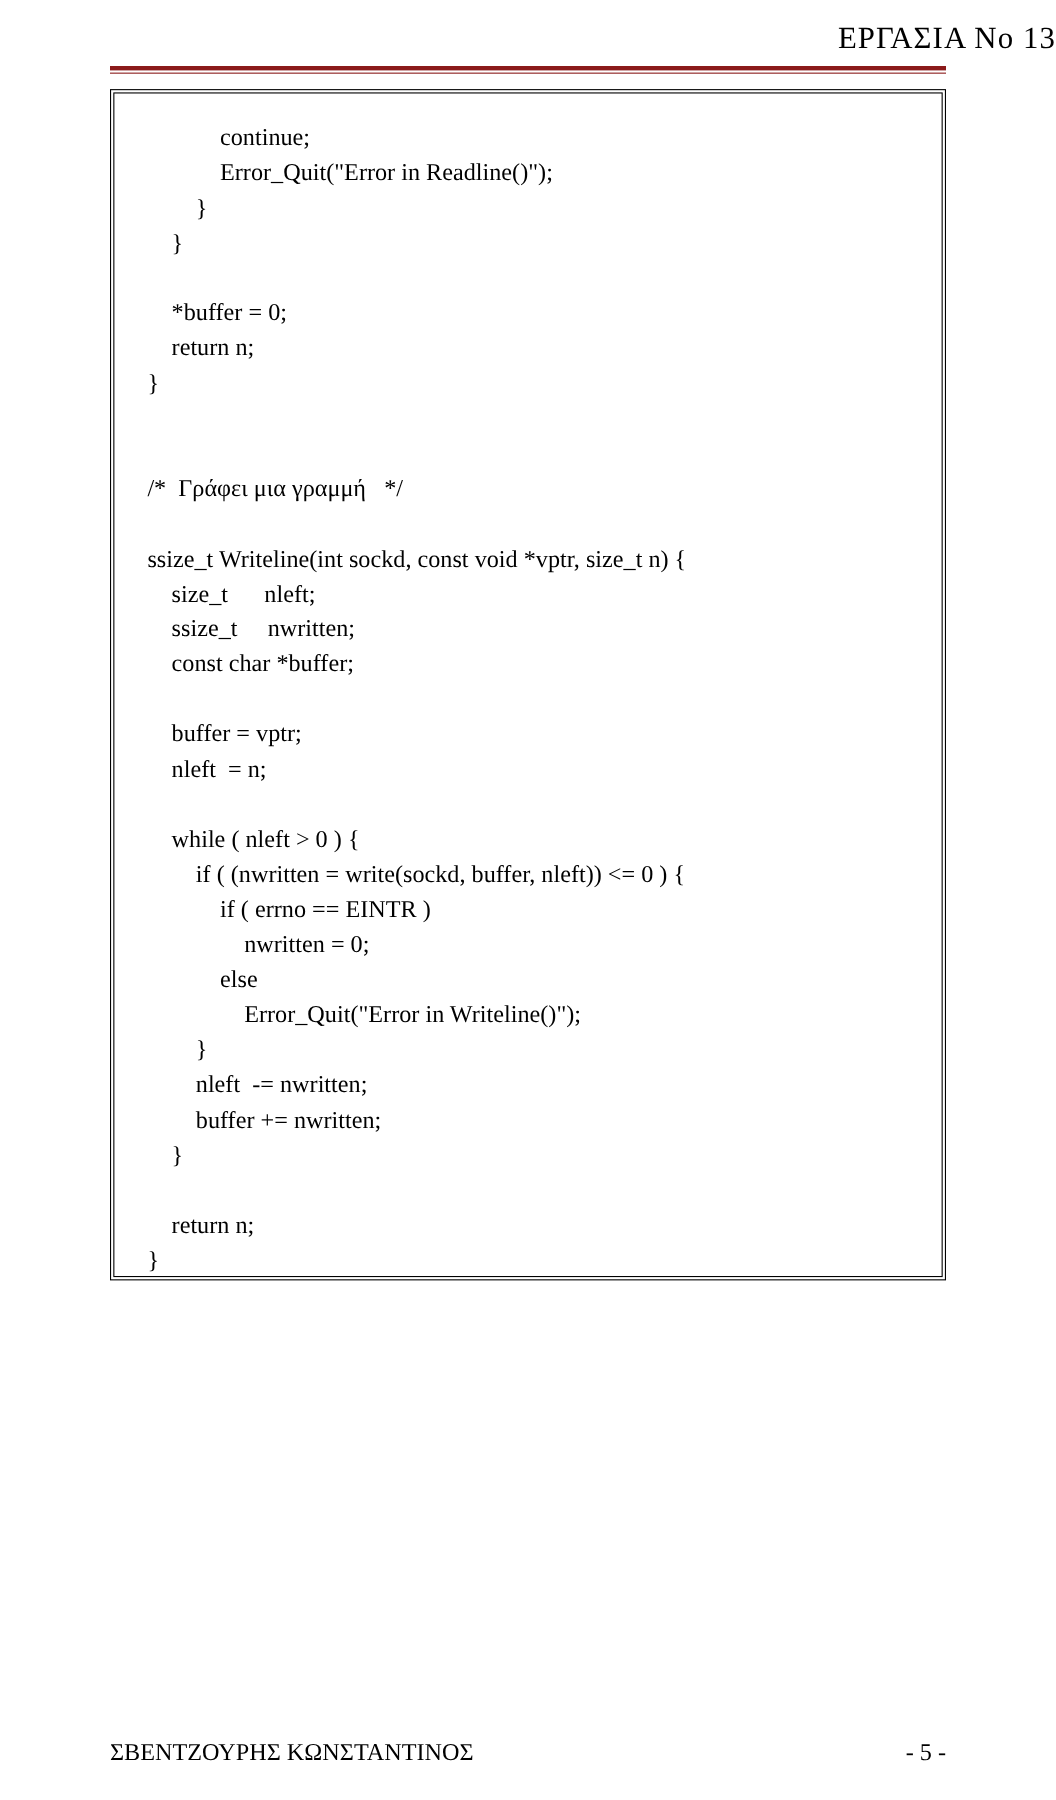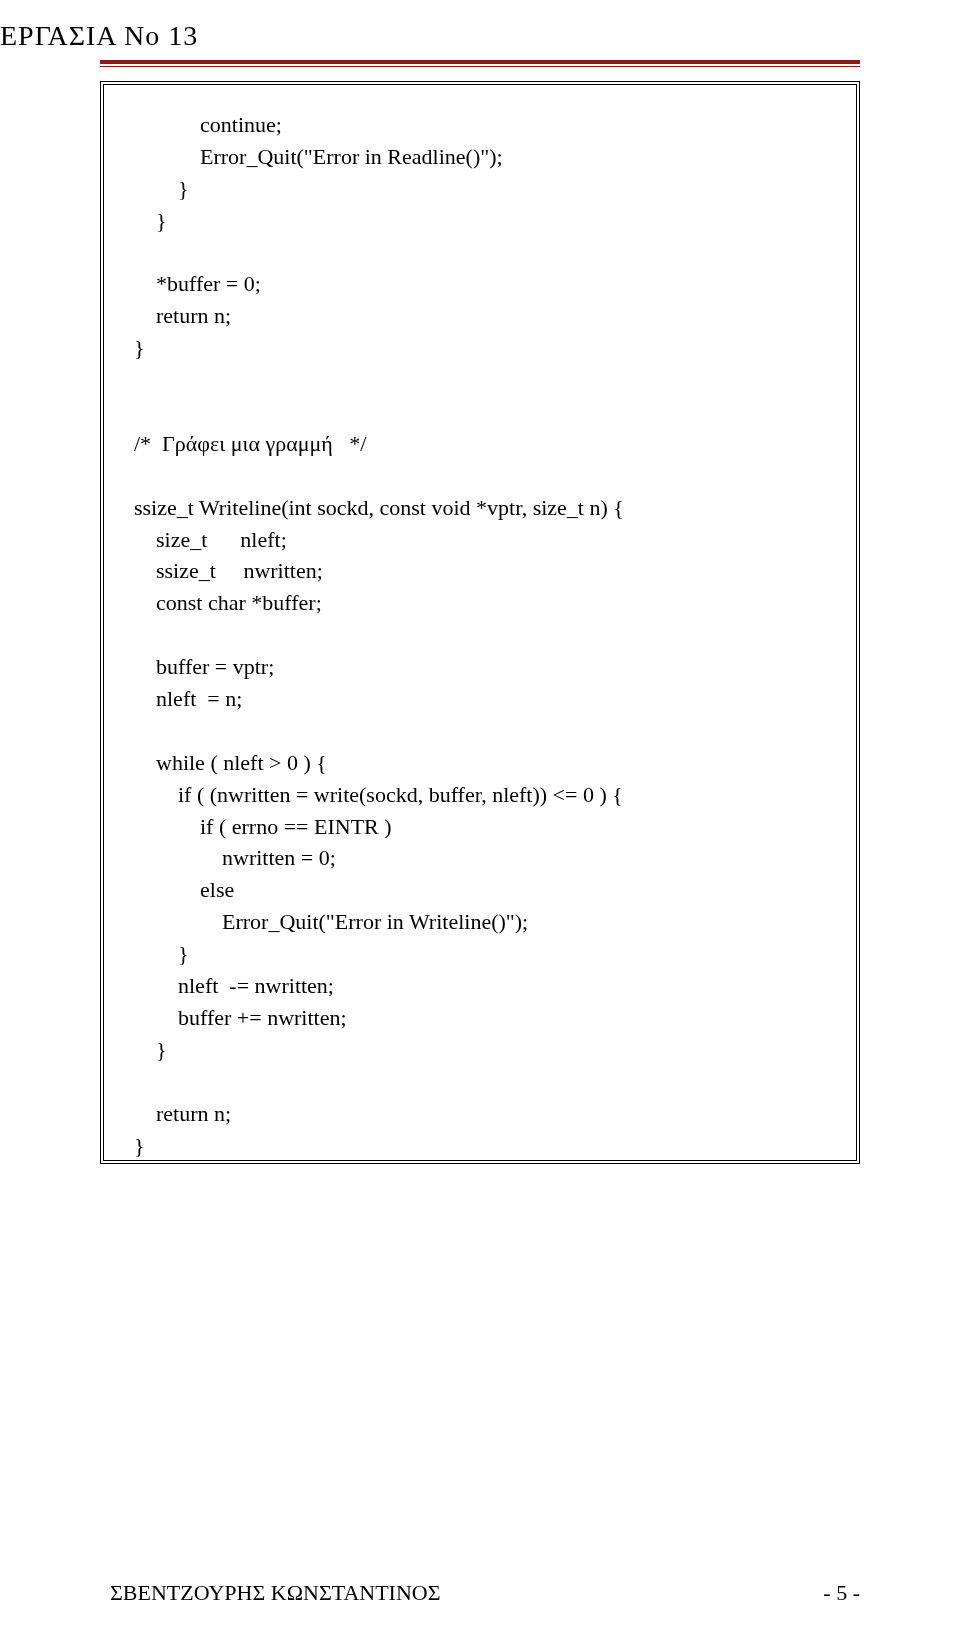--- a/index.html
+++ b/index.html
@@ -5,21 +5,21 @@
   * { margin: 0; padding: 0; box-sizing: border-box; }
   body {
     width: 960px;
     height: 1636px;
     background: #fff;
     font-family: 'Times New Roman', Times, serif;
     color: #000;
     position: relative;
   }
   .header {
-    text-align: left;
+    text-align: right;
     padding-top: 20px;
     padding-bottom: 8px;
   }
   .header-title {
     font-size: 28px;
     font-family: 'Times New Roman', Times, serif;
     letter-spacing: 1px;
   }
   .rule-container {
     margin: 0 100px 14px 100px;
@@ -45,21 +45,21 @@
     overflow: hidden;
   }
   .code-box pre {
     font-family: 'Times New Roman', Times, serif;
     white-space: pre-wrap;
     margin: 0;
   }
   .footer {
     position: absolute;
     bottom: 30px;
-    left: 10px;
+    left: 0;
     right: 0;
     display: flex;
     justify-content: space-between;
     padding: 0 100px;
     font-size: 22px;
     font-family: 'Times New Roman', Times, serif;
   }
   .footer-center {
     text-align: center;
   }

